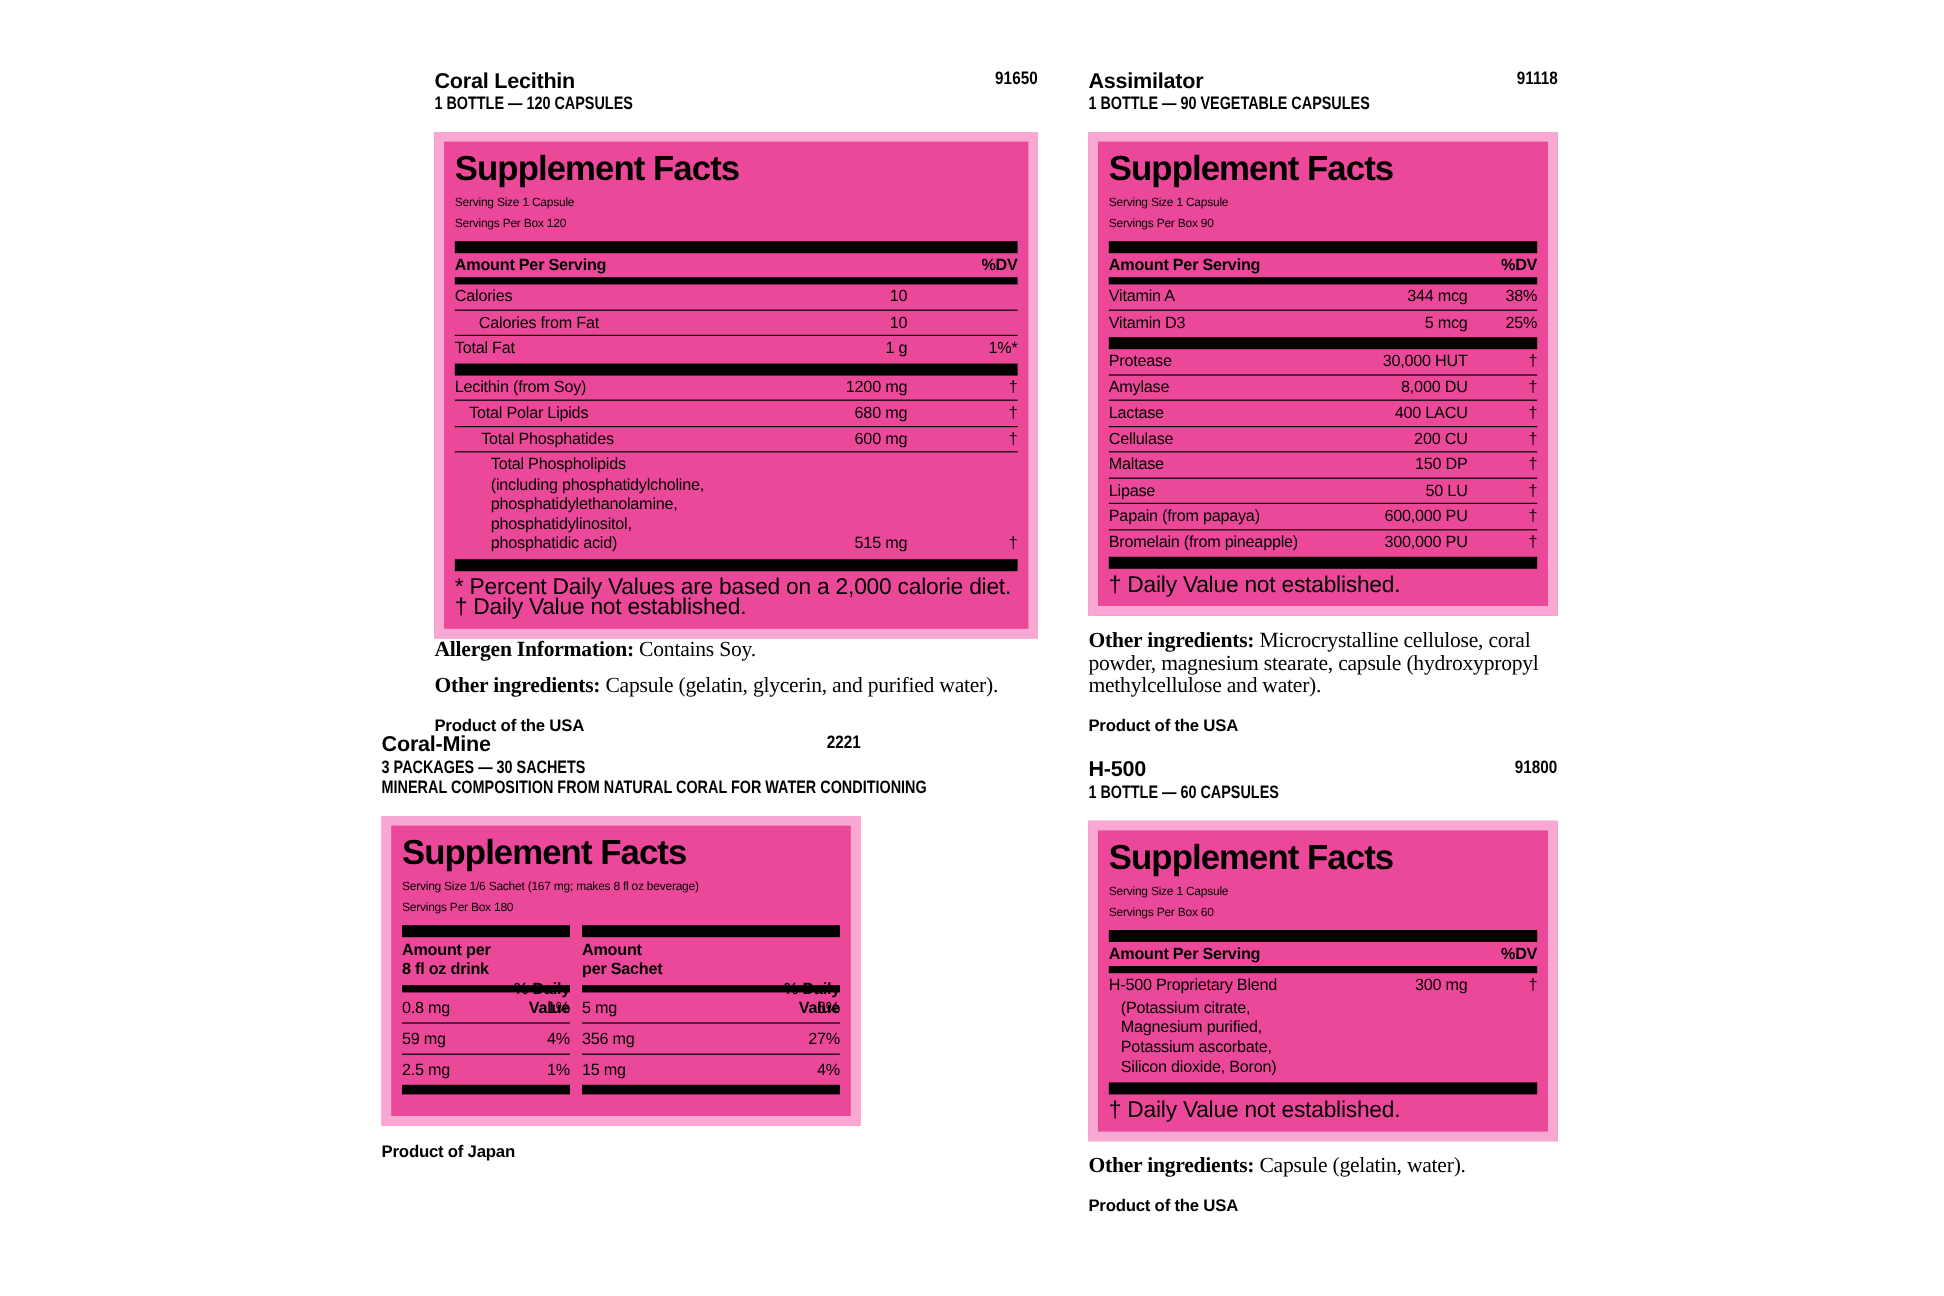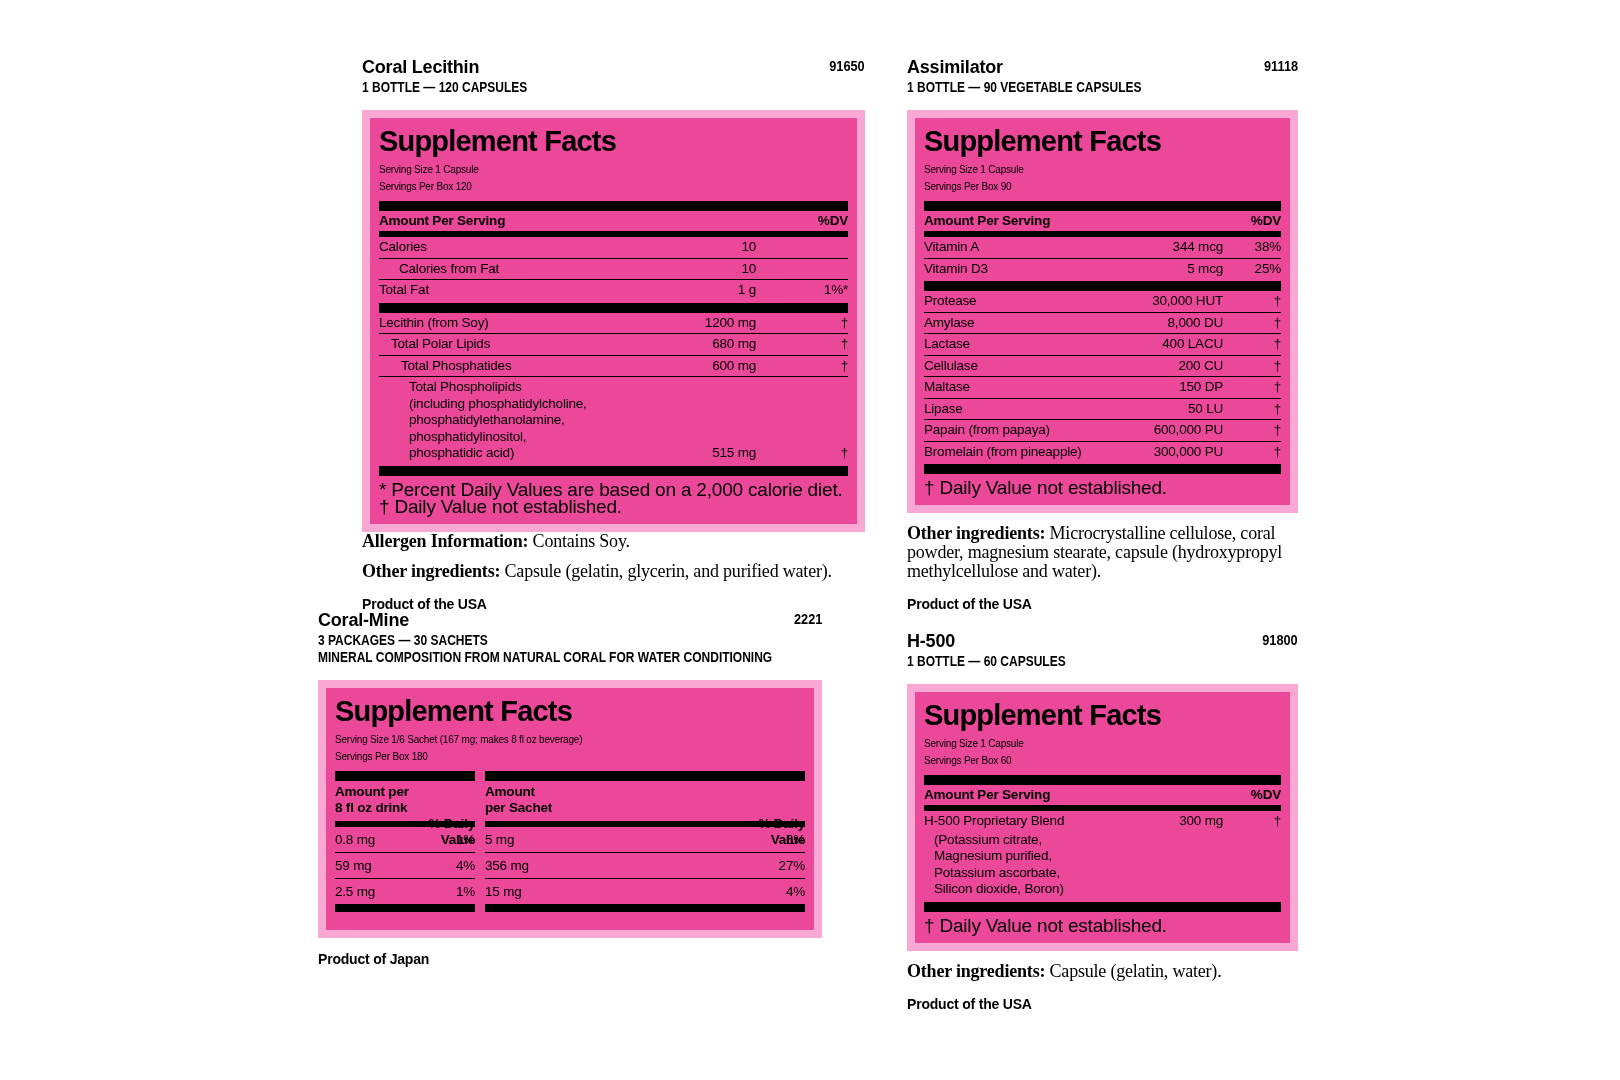--- a/index.html
+++ b/index.html
@@ -192,21 +192,21 @@
     <div class="bar10" style="margin-top:2px;"></div>
     <div class="fns">
       <div>† Daily Value not established.</div>
     </div>
   </div>
 
   <div class="below"><span class="b">Other ingredients:</span><span> Microcrystalline cellulose, coral powder, magnesium stearate, capsule (hydroxypropyl methylcellulose and water).</span></div>
   <div class="origin">Product of the USA</div>
 </div>
 
-<div class="panel" id="p-cm" style="left:318px;top:610px;width:504px;">
+<div class="panel" id="p-cm" style="left:318px;top:610px;width:399px;">
   <div class="title-row">
     <span class="title">Coral-Mine</span>
     <span class="code">2221</span>
   </div>
   <div class="subtitle"><span class="cond">3 PACKAGES — 30 SACHETS</span></div>
   <div class="subtitle"><span class="cond">MINERAL COMPOSITION FROM NATURAL CORAL FOR WATER CONDITIONING</span></div>
 
   <div class="facts-box cm-box">
     <div class="sf-title">Supplement Facts</div>
     <div class="serving">Serving Size 1/6 Sachet (167 mg; makes 8 fl oz beverage)</div>

